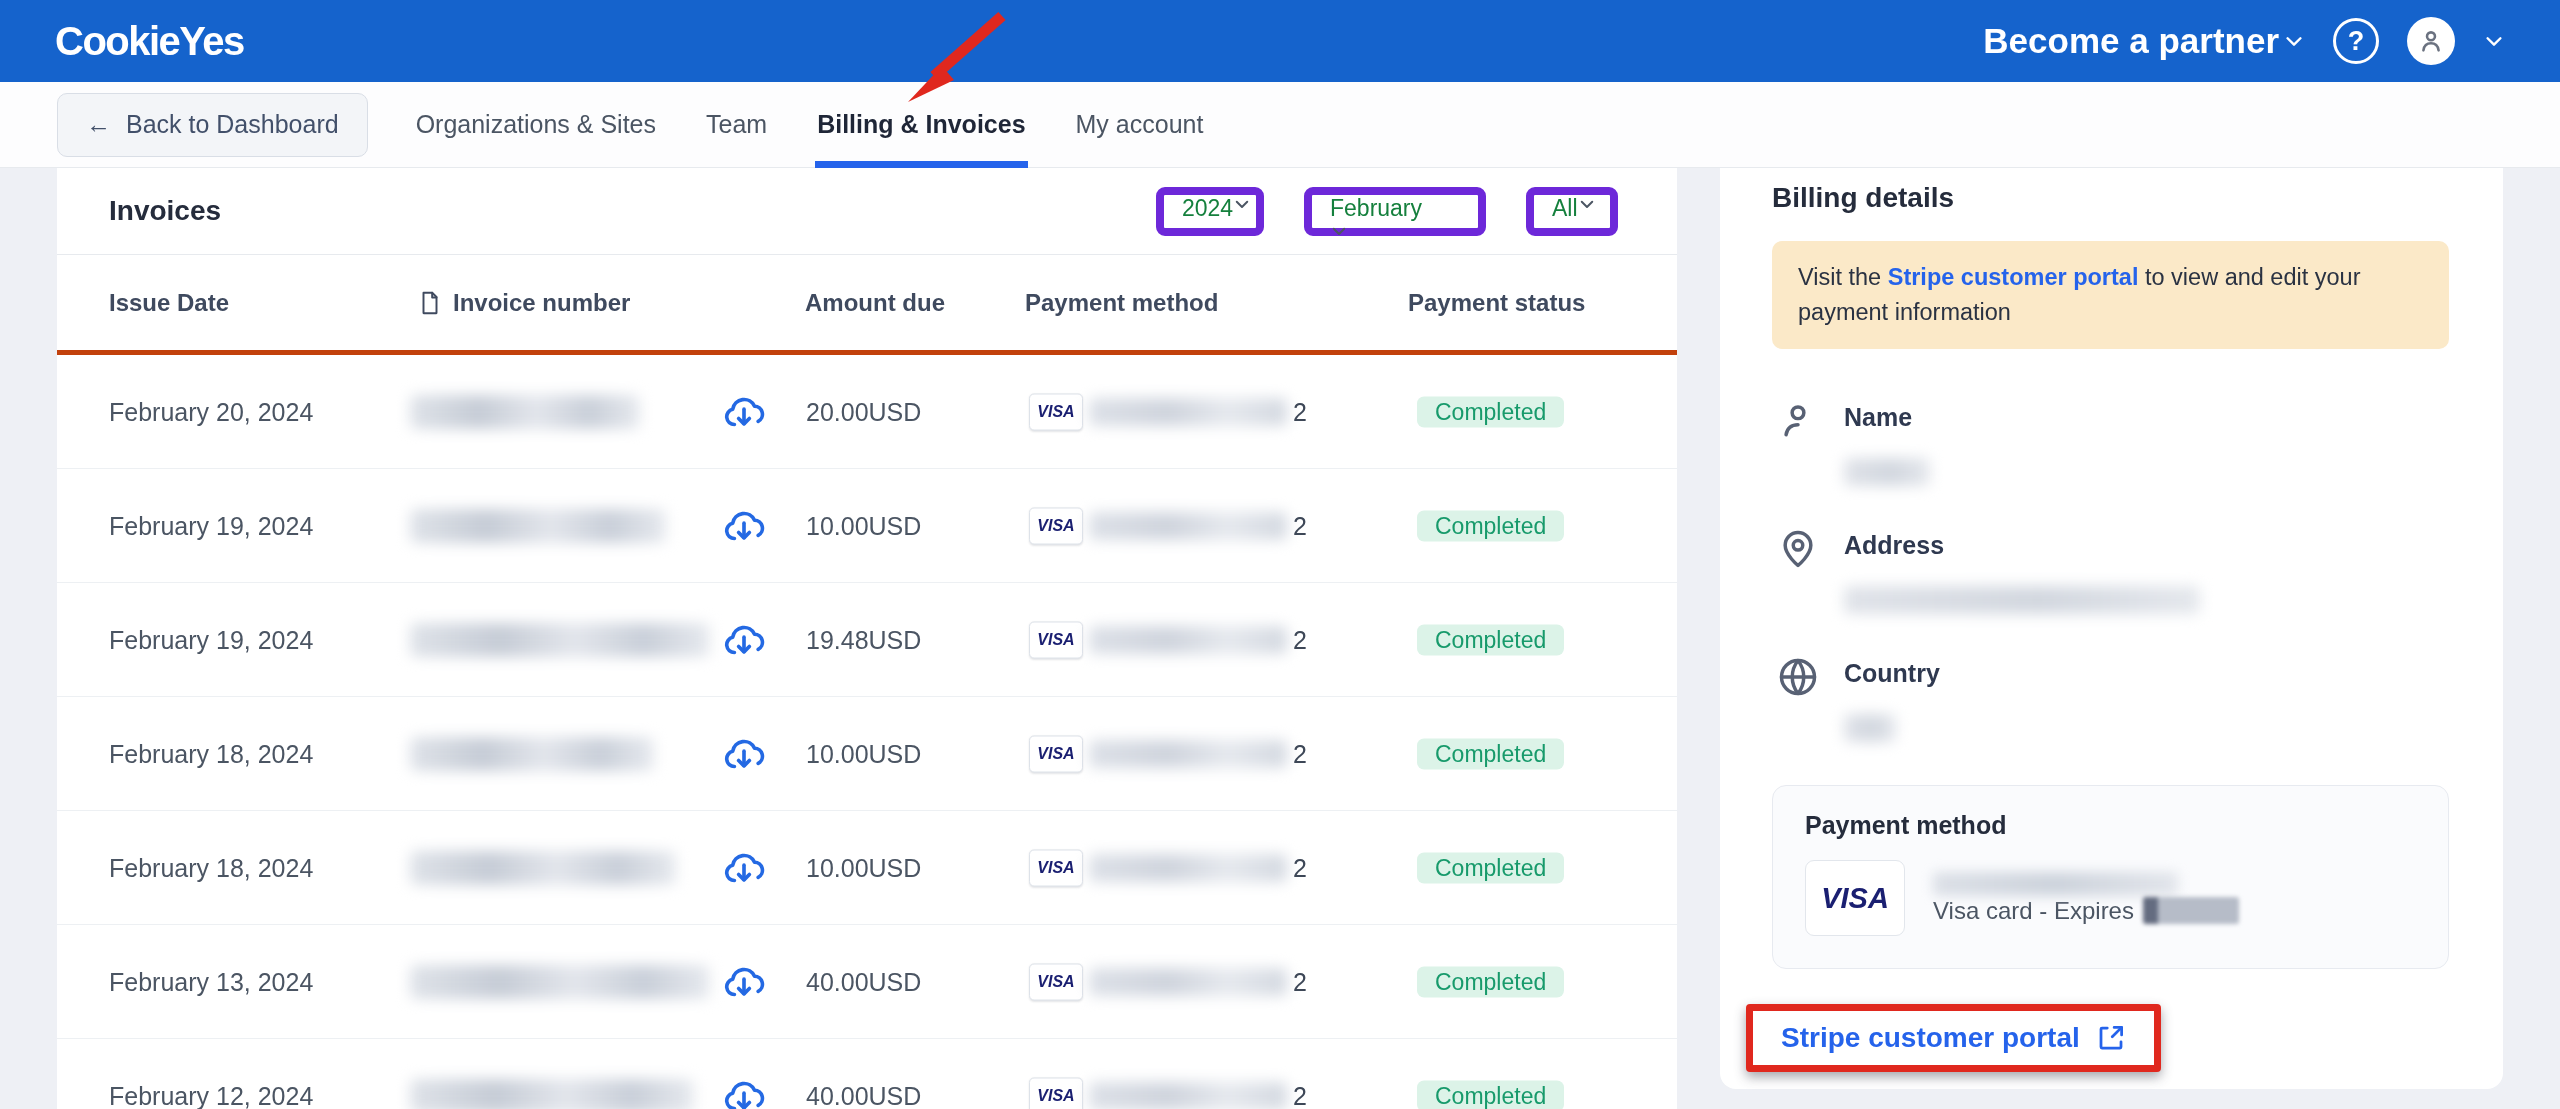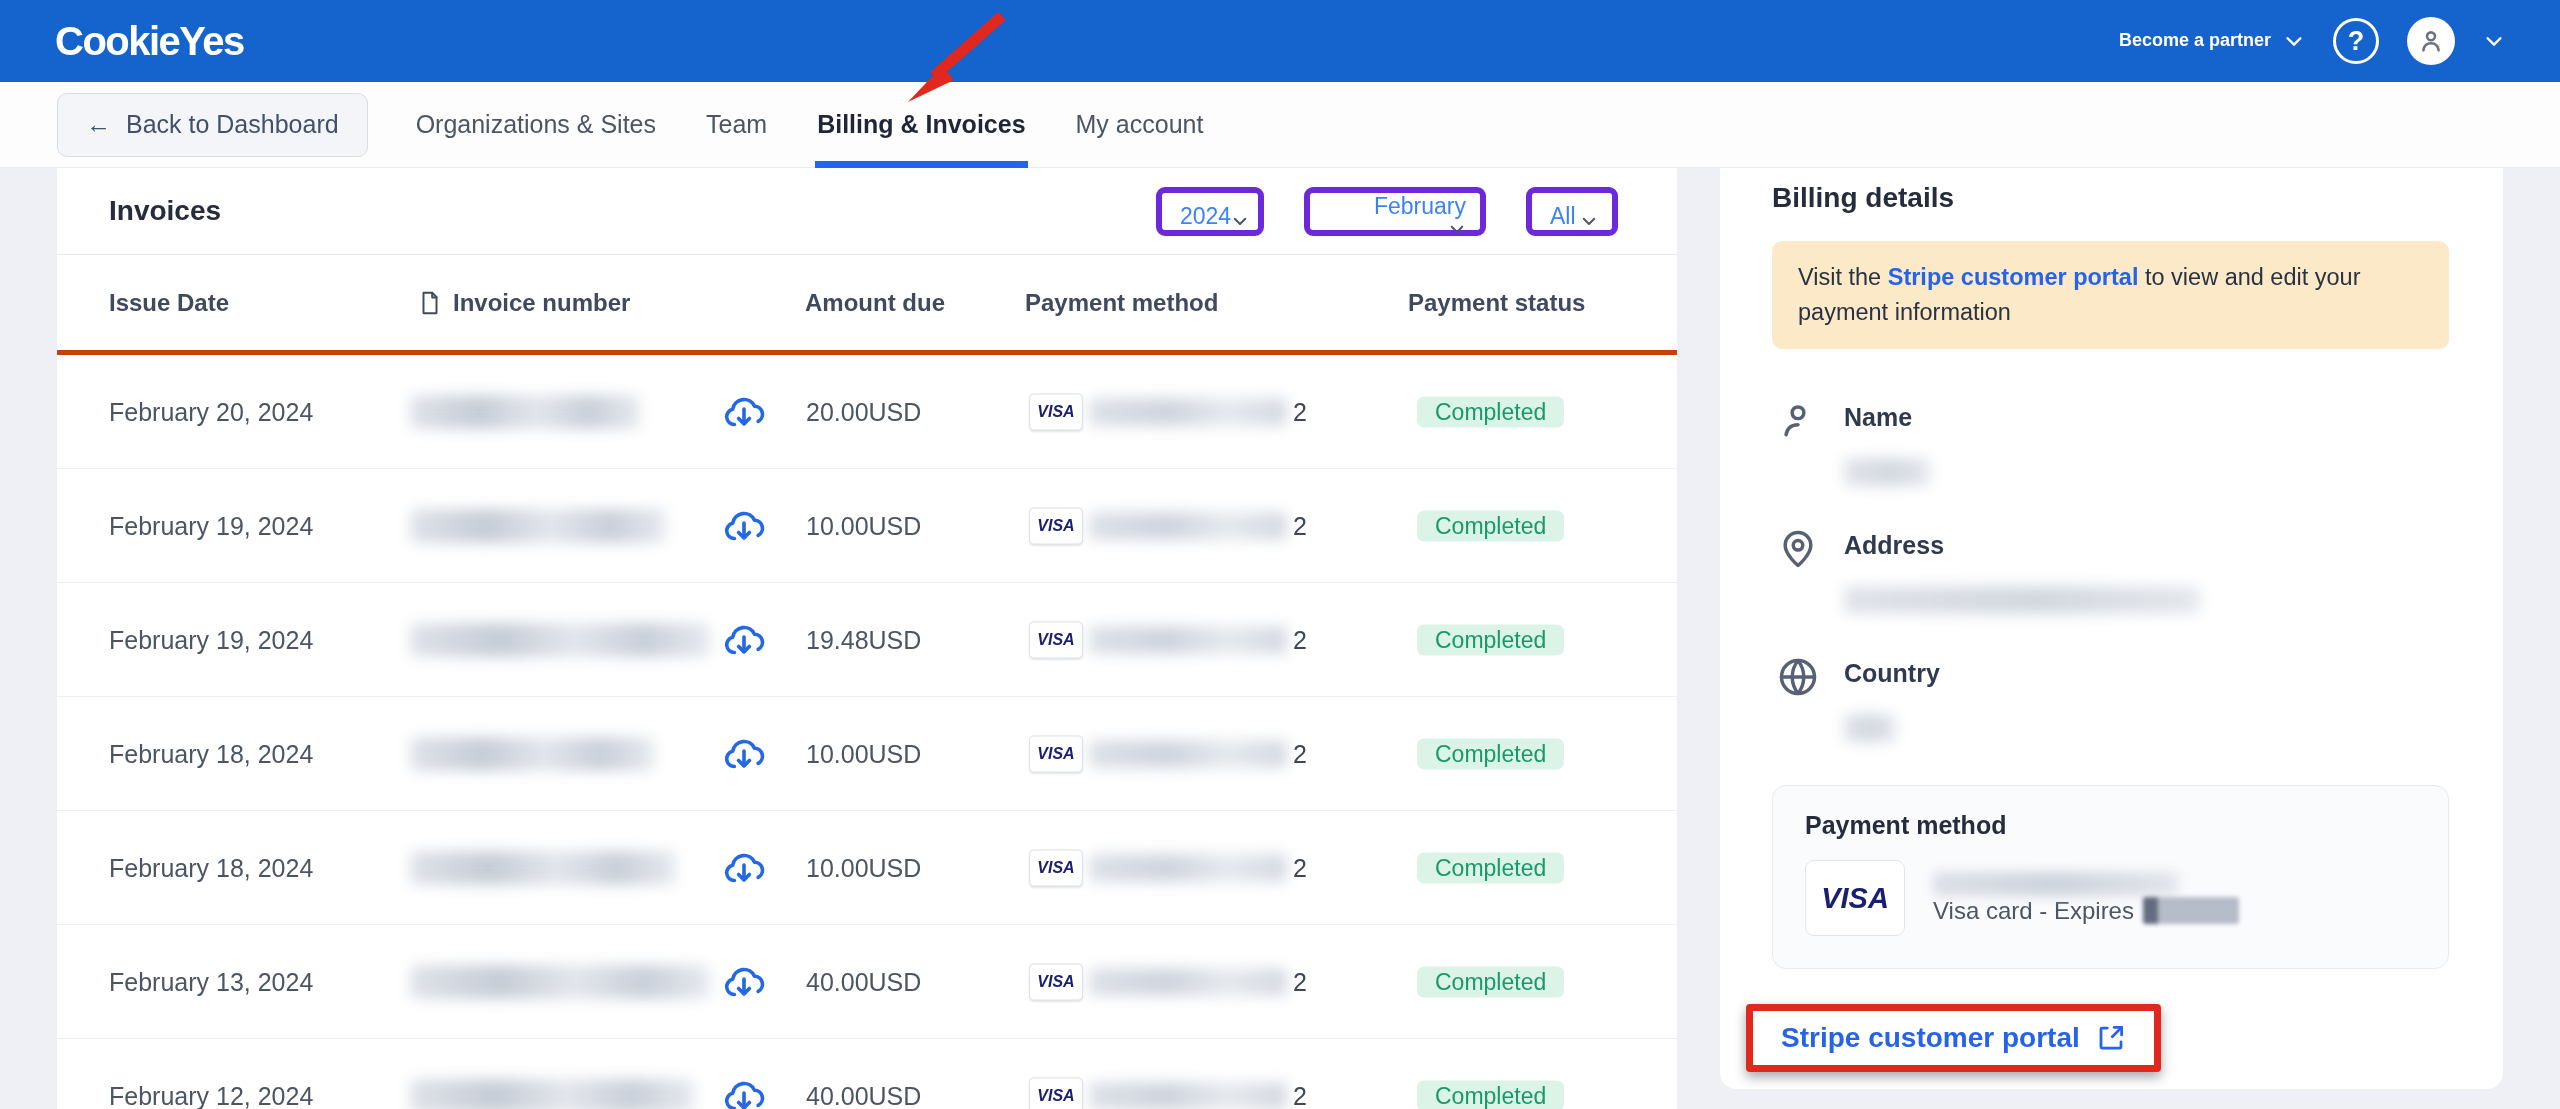--- a/index.html
+++ b/index.html
@@ -4,22 +4,22 @@
 <style>
   * { margin:0; padding:0; box-sizing:border-box; }
   html,body { width:2560px; height:1109px; overflow:hidden;
     font-family:"Liberation Sans", sans-serif; background:#eef0f5; }
 
   
   .topbar { height:82px; background:var(--header_blue,#1563cc);
     display:flex; align-items:center; justify-content:space-between; padding:0 55px; }
   .logo { color:#fff; font-size:40px; font-weight:bold; letter-spacing:-1.5px; }
   .topbar-right { display:flex; align-items:center; gap:28px; }
-  .partner { display:flex; gap:12px; color:#fff;
-    font-size:18px; font-weight:600; cursor:pointer; }
+  .partner { display:flex; align-items:center; gap:4px; color:#fff;
+    font-size:35px; font-weight:600; cursor:pointer; }
   .chev { width:22px; height:22px; }
   .help-btn { width:46px; height:46px; border:3px solid #fff; border-radius:50%;
     color:#fff; font-size:27px; font-weight:bold; display:flex;
     align-items:center; justify-content:center; cursor:pointer; }
   .avatar { width:48px; height:48px; background:#fff; border-radius:50%;
     display:flex; align-items:center; justify-content:center; cursor:pointer; }
 
   
   .navbar { height:86px; background:#fdfdfe; border-bottom:1px solid #e7eaee;
     display:flex; align-items:center; padding-left:57px; gap:46px; position:relative; }
@@ -36,23 +36,23 @@
   .content { display:flex; align-items:flex-start; height:941px; }
   .invoice-card { margin-left:57px; width:1620px; height:941px; background:#fff; flex:none; }
   .billing-card { margin-left:43px; width:783px; height:921px; background:#fff;
     border-radius:0 0 16px 16px; flex:none; }
 
   
   .card-head { height:87px; display:flex; align-items:center;
     justify-content:space-between; padding:0 59px 0 52px; border-bottom:1px solid #e7eaee; }
   .page-title { font-size:28px; font-weight:600; color:#252c3c; }
   .filters { display:flex; gap:40px; }
-  .select-box { height:49px; border:6px solid #6d28d9; border-radius:9px;
-    display:flex; align-items:flex-end; justify-content:space-between;
-    padding:0 14px 0 18px; font-size:23px; color:#3b82f6; cursor:pointer; background:#fff; }
+  .select-box { height:49px; border:8px solid #6d28d9; border-radius:9px;
+    display:flex; align-items:flex-start; justify-content:space-between;
+    padding:0 14px 0 18px; font-size:23px; color:#15803d; cursor:pointer; background:#fff; }
   .sel-year { width:108px; } .sel-month { width:182px;flex-direction:column; } .sel-status { width:92px; }
   .sel-chev { width:18px; height:18px; flex:none; }
 
   .col-head { height:100px; position:relative; border-bottom:5px solid #c2410c; }
   .col-head .col { position:absolute; top:50%; transform:translateY(-50%);
     font-size:24px; font-weight:bold; color:#3f4a5f; display:flex; align-items:center; gap:10px; }
   .col.c1 { left:52px; } .col.c2 { left:360px; } .col.c3 { left:748px; }
   .col.c4 { left:968px; } .col.c5 { left:1351px; }
 
   .row { height:114px; position:relative; border-bottom:1px solid #edf0f3; }

